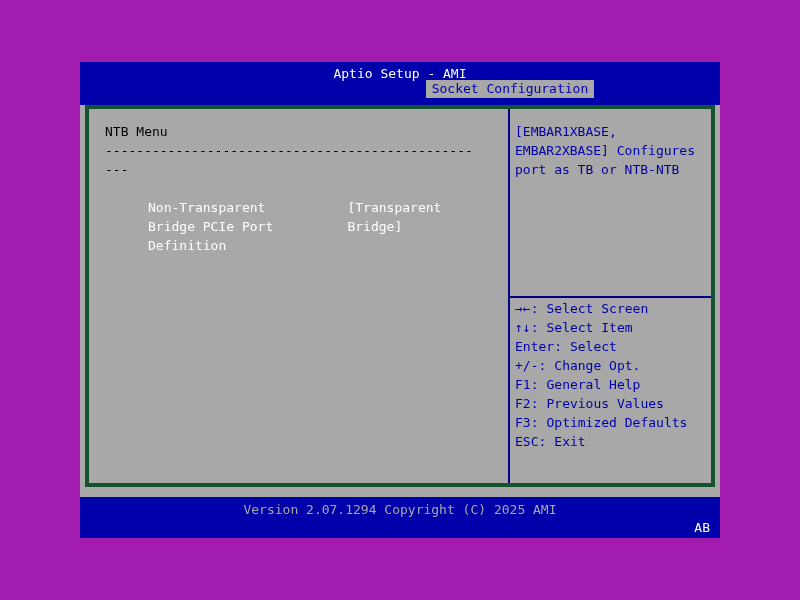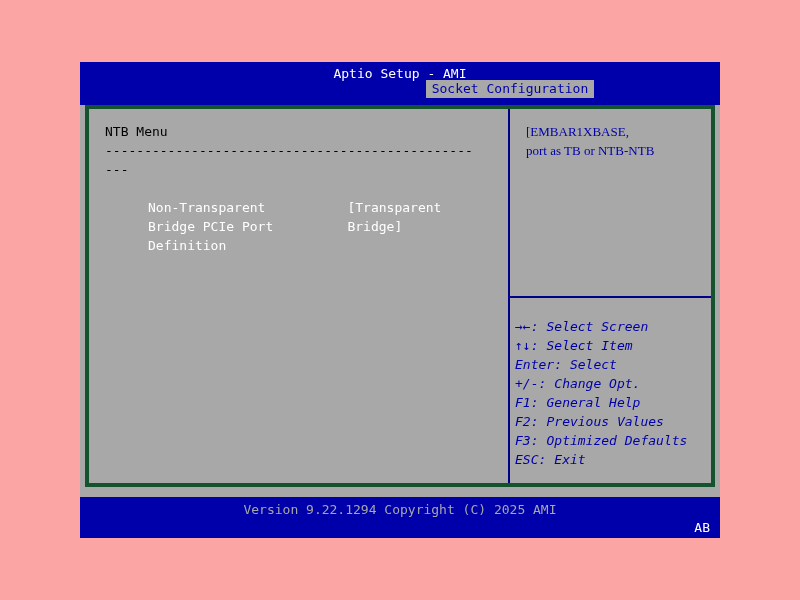--- a/index.html
+++ b/index.html
@@ -1,38 +1,38 @@
 <!DOCTYPE html>
 <html><head>
 <meta charset="utf-8">
 <style>
   html,body{margin:0;padding:0;background:#000;}
-  .viewport{position:relative;width:800px;height:600px;background:#fca5a5;overflow:hidden;
+  .viewport{position:relative;width:800px;height:600px;background:#a21caf;overflow:hidden;
     font-family:"DejaVu Sans Mono","Liberation Mono",monospace;font-size:13px;line-height:19px;}
   .screen{position:absolute;left:80px;top:62px;width:640px;height:476px;}
 
   
   .titlebar{position:absolute;top:0;left:0;width:640px;height:43px;background:#0000AA;}
   .app-title{position:absolute;top:2px;left:0;width:100%;text-align:center;color:#FFFFFF;}
   .tab{position:absolute;top:18px;left:346px;width:168px;height:18px;line-height:17px;
     background:#A8A8A8;color:#0000A8;text-align:center;}
 
   
   .main{position:absolute;top:43px;left:0;width:640px;height:392px;background:#A8A8A8;}
   .box{position:absolute;left:5px;top:0;right:5px;bottom:10px;border:4px solid #14532d;
     display:flex;}
   .left-panel{width:419px;box-sizing:border-box;padding:13px 6px 0 16px;color:#000000;position:relative;}
   .dash-line{color:#000000;}
   .spacer{height:19px;}
   .option{display:flex;color:#FFFFFF;}
   .opt-label{width:202px;margin-left:43px;}
   .right-panel{flex:1;border-left:2px solid #000088;position:relative;color:#0000A8;}
-  .help-desc{padding:13px 4px 0 16px;font-family:Liberation Serif, serif;}
+  .help-desc{padding:13px 4px 0 5px;}
   .help-sep{position:absolute;top:187px;left:0;right:0;border-top:2px solid #000088;}
-  .keys{position:absolute;top:208px;left:5px;right:0;font-style:italic;}
+  .keys{position:absolute;top:190px;left:5px;right:0;}
   .key-row .key{margin-right:8px;}
 
   
   .footer{position:absolute;top:435px;left:0;width:640px;height:41px;background:#0000AA;}
   .version{position:absolute;top:3px;left:0;width:100%;text-align:center;color:#A8A8A8;}
   .corner{position:absolute;top:21px;right:10px;color:#FFFFFF;}
 </style>
 </head>
 <body>
 
@@ -58,37 +58,38 @@
               <div>Bridge PCIe Port</div>
               <div>Definition</div>
             </div>
             <div class="opt-value">[Transparent Bridge]</div>
           </div>
         </div>
 
         <div class="right-panel">
           <div class="help-desc">
             <div>[EMBAR1XBASE,</div>
+            <div>EMBAR2XBASE] Configures</div>
             <div>port as TB or NTB-NTB</div>
           </div>
           <div class="help-sep"></div>
           <div class="keys">
             <div class="key-row"><span class="key">→←:</span><span>Select Screen</span></div>
             <div class="key-row"><span class="key">↑↓:</span><span>Select Item</span></div>
             <div class="key-row"><span class="key">Enter:</span><span>Select</span></div>
             <div class="key-row"><span class="key">+/-:</span><span>Change Opt.</span></div>
             <div class="key-row"><span class="key">F1:</span><span>General Help</span></div>
             <div class="key-row"><span class="key">F2:</span><span>Previous Values</span></div>
             <div class="key-row"><span class="key">F3:</span><span>Optimized Defaults</span></div>
             <div class="key-row"><span class="key">ESC:</span><span>Exit</span></div>
           </div>
         </div>
 
       </div>
     </div>
 
     <div class="footer">
-      <div class="version">Version 9.22.1294 Copyright (C) 2025 AMI</div>
+      <div class="version">Version 2.07.1294 Copyright (C) 2025 AMI</div>
       <div class="corner">AB</div>
     </div>
 
   </div>
 </div>
 
 </body></html>

